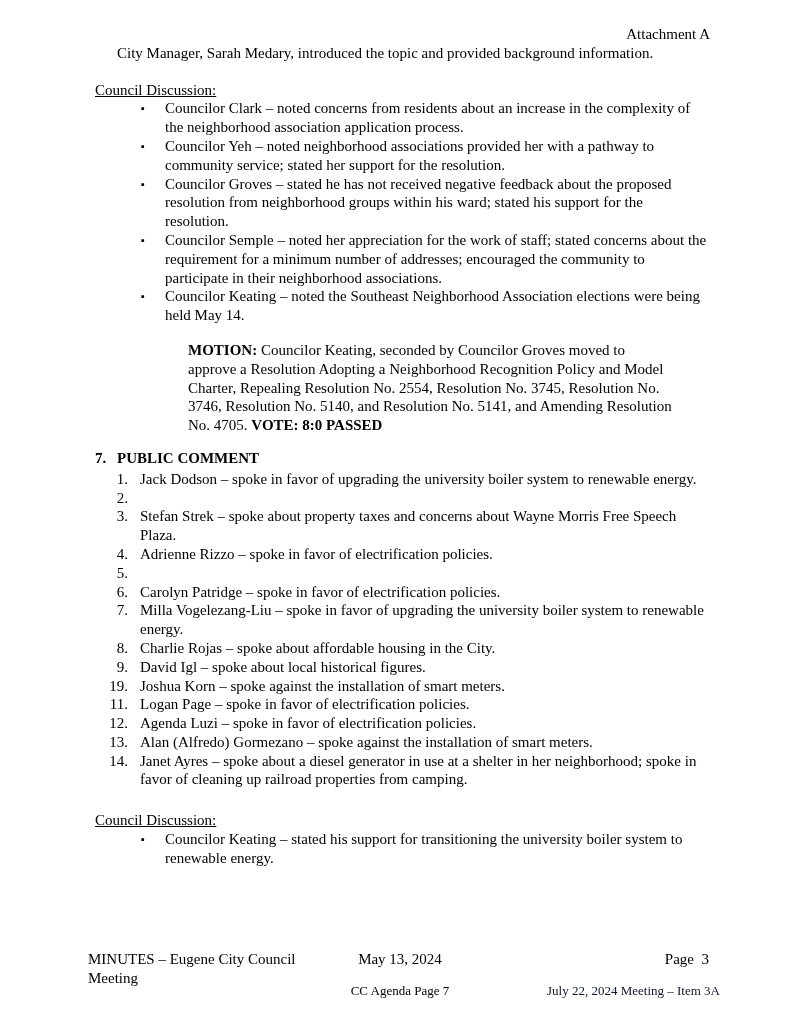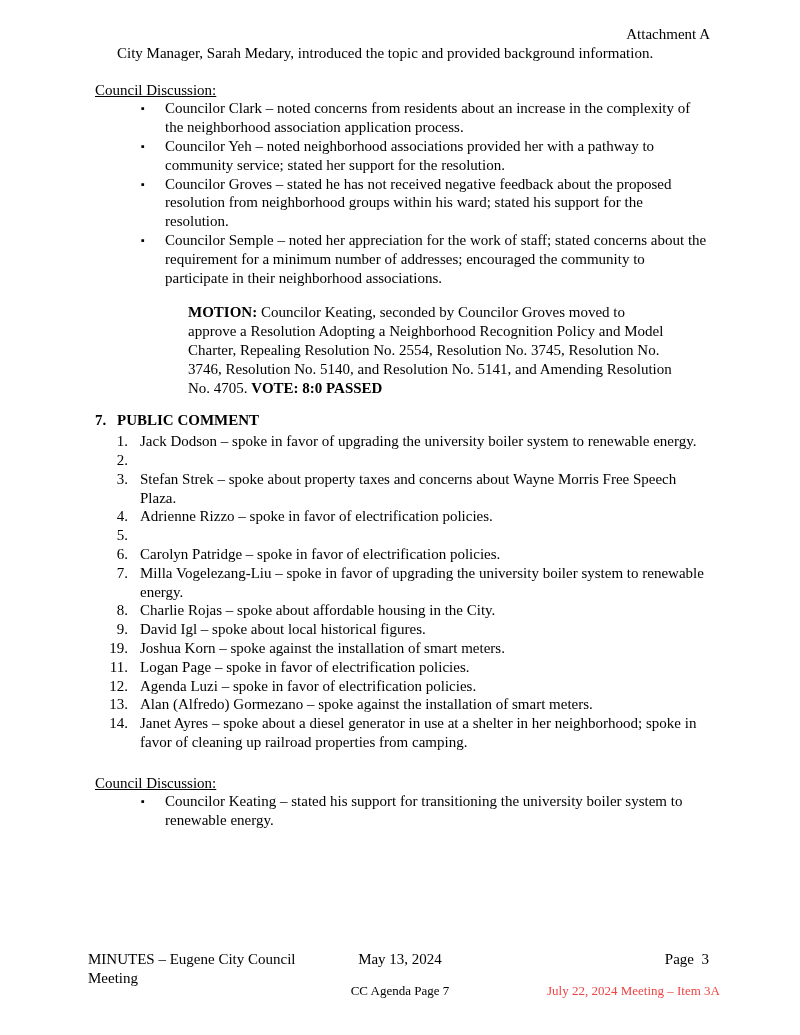--- a/index.html
+++ b/index.html
@@ -61,38 +61,39 @@
   .footer {
     position: absolute;
     left: 88px; right: 88px; top: 950px;
     font-size: 15px; line-height: 19px;
   }
   .f-left { position: absolute; left: 0; top: 0; width: 240px; }
   .f-center { position: absolute; left: 0; right: 0; top: 0; text-align: center; }
   .f-right { position: absolute; right: 3px; top: 0; white-space: pre; }
   .f-row2 { position: absolute; left: 0; right: 0; top: 31px; font-size: 13px; }
   .f-agenda { position: absolute; left: 0; right: 0; text-align: center; }
-  .f-item { position: absolute; right: -8px; color: #ef4444; }
+  .f-item { position: absolute; right: -8px; color: #0f172a; }
 </style>
 </head>
 <body>
 
 <div class="page">
 
   <div class="attachment">Attachment A</div>
 
   <p class="intro">City Manager, Sarah Medary, introduced the topic and provided background information.</p>
 
   <div class="heading-underline">Council Discussion:</div>
 
   <ul class="bullets">
     <li>Councilor Clark – noted concerns from residents about an increase in the complexity of the neighborhood association application process.</li>
     <li>Councilor Yeh – noted neighborhood associations provided her with a pathway to community service; stated her support for the resolution.</li>
     <li>Councilor Groves – stated he has not received negative feedback about the proposed resolution from neighborhood groups within his ward; stated his support for the resolution.</li>
     <li>Councilor Semple – noted her appreciation for the work of staff; stated concerns about the requirement for a minimum number of addresses; encouraged the community to participate in their neighborhood associations.</li>
+    <li>Councilor Keating – noted the Southeast Neighborhood Association elections were being held May 14.</li>
   </ul>
 
   <p class="motion"><span class="bold">MOTION:</span><span> Councilor Keating, seconded by Councilor Groves moved to approve a Resolution Adopting a Neighborhood Recognition Policy and Model Charter, Repealing Resolution No. 2554, Resolution No. 3745, Resolution No. 3746, Resolution No. 5140, and Resolution No. 5141, and Amending Resolution No. 4705. </span><span class="bold">VOTE: 8:0 PASSED</span></p>
 
   <div class="section-heading">
     <span class="sec-num">7.</span>
     <span class="sec-title">PUBLIC COMMENT</span>
   </div>
 
   <ol class="comments">

